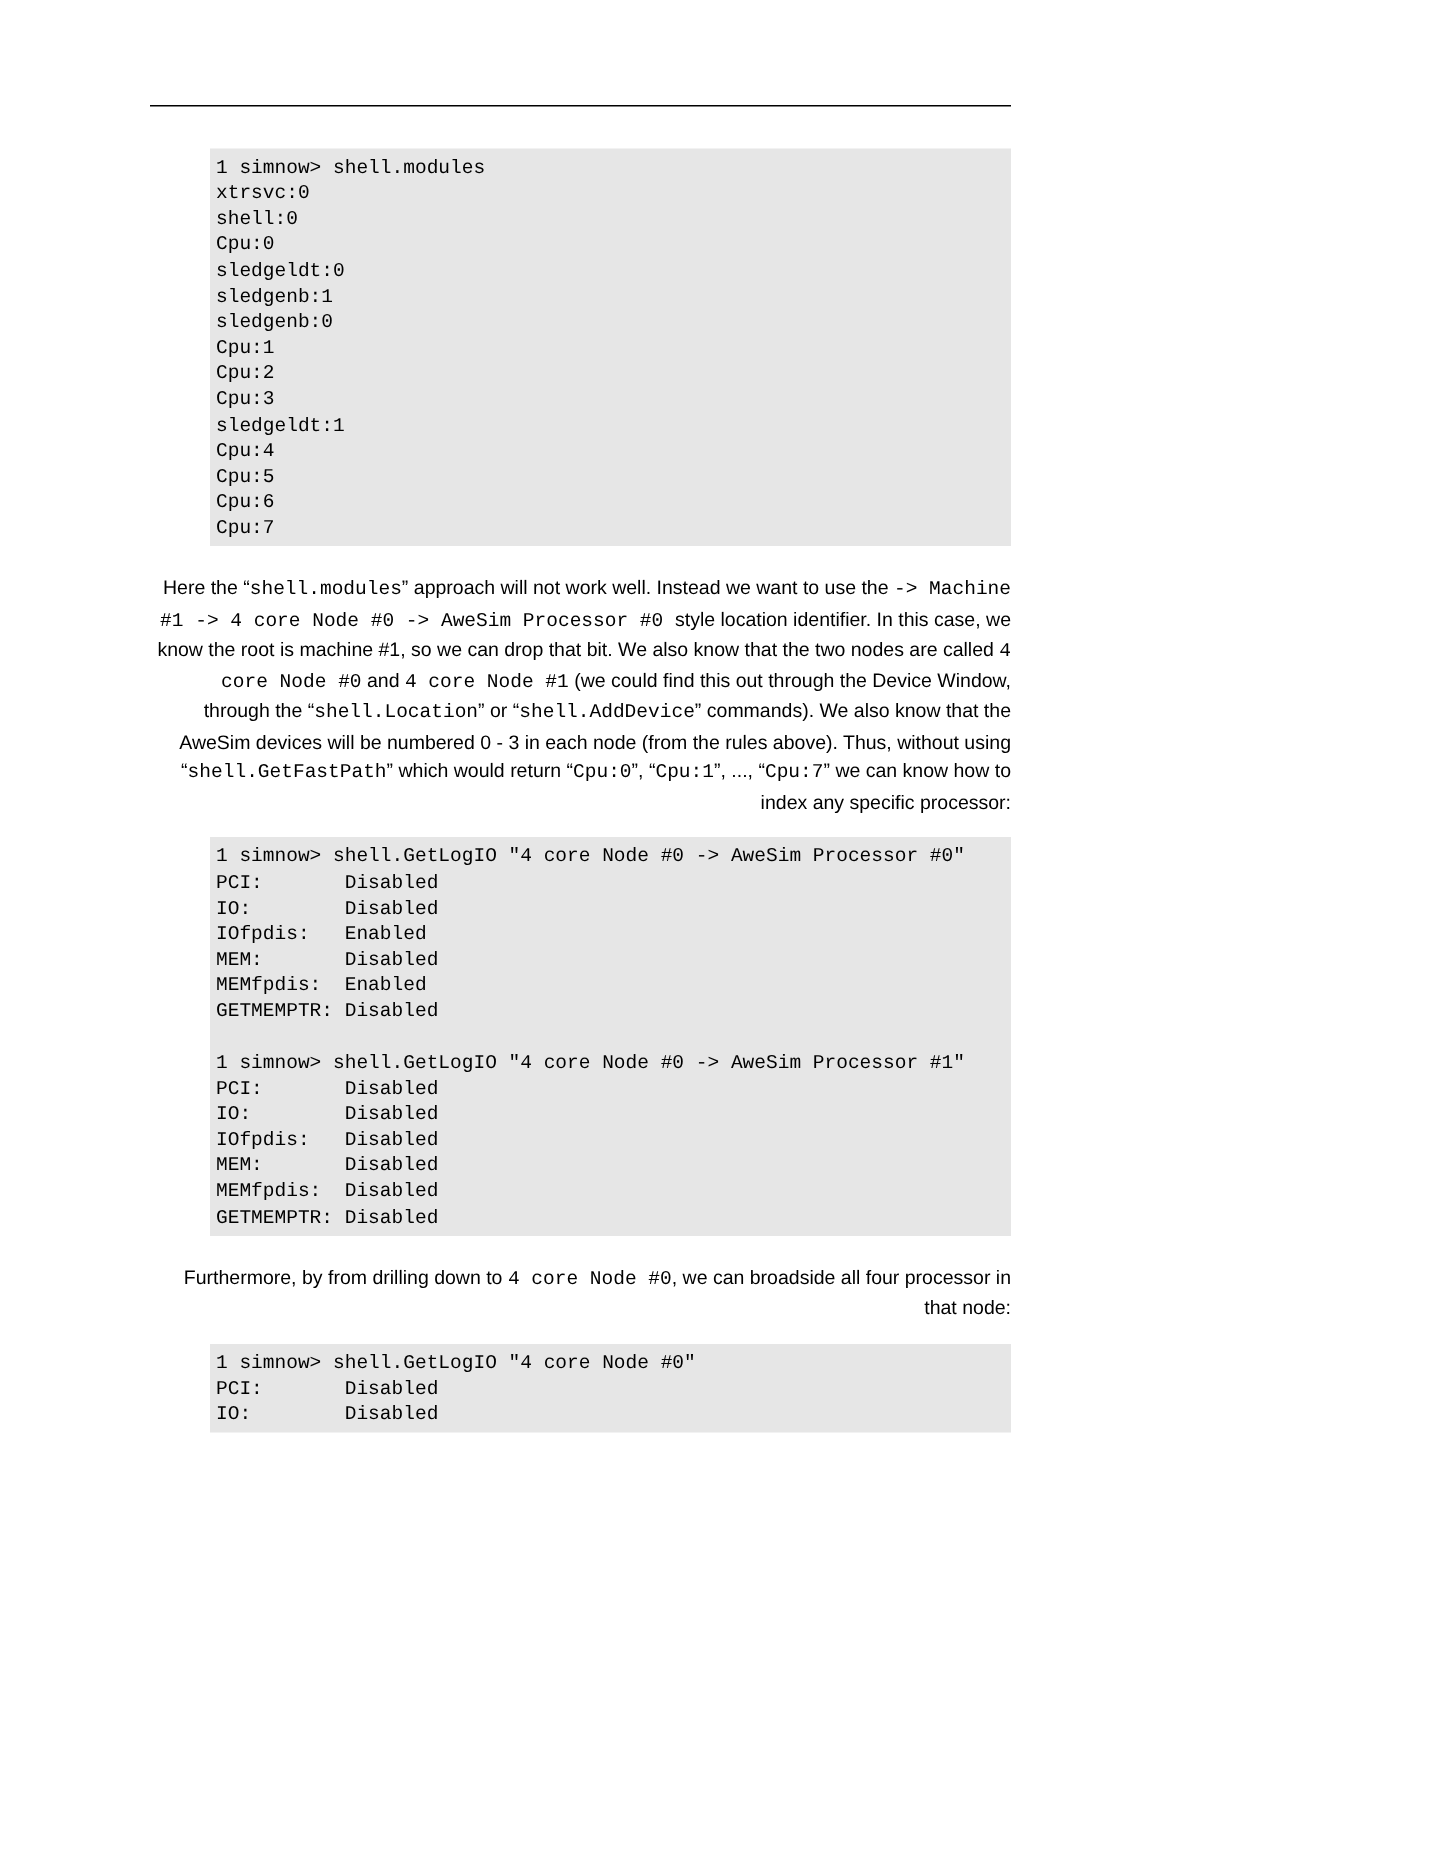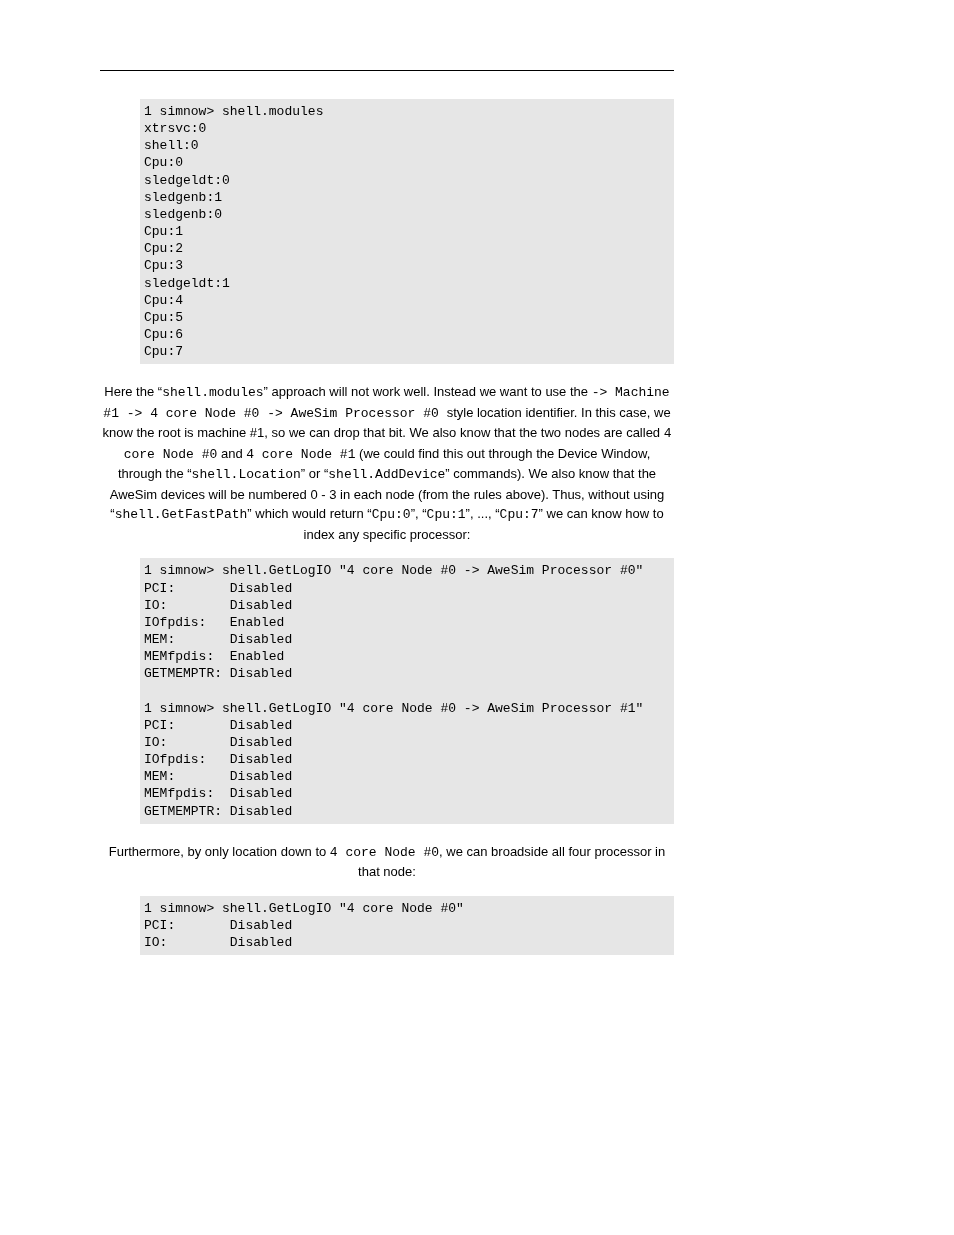--- a/index.html
+++ b/index.html
@@ -29,21 +29,21 @@
     white-space: pre;
     margin-left: 40px;
     margin-bottom: 18px;
     line-height: 1.32;
   }
   .para {
     font-family: Arial, Helvetica, sans-serif;
     font-size: 13px;
     line-height: 1.5;
     margin-bottom: 14px;
-    text-align: center;
+    text-align: right;
   }
   .mono {
     font-family: "Courier New", Courier, monospace;
   }
 </style>
 </head>
 <body>
 
 <div class="page">
   <hr class="rule">
@@ -78,20 +78,20 @@
 
 1 simnow&gt; shell.GetLogIO "4 core Node #0 -&gt; AweSim Processor #1"
 PCI:       Disabled
 IO:        Disabled
 IOfpdis:   Disabled
 MEM:       Disabled
 MEMfpdis:  Disabled
 GETMEMPTR: Disabled</div>
 
   <div class="para">
-    <span>Furthermore, by only location down to </span><span class="mono">4 core Node #0</span><span>, we can broadside all four processor in that node:</span>
+    <span>Furthermore, by from drilling down to </span><span class="mono">4 core Node #0</span><span>, we can broadside all four processor in that node:</span>
   </div>
 
   <div class="codeblock">1 simnow&gt; shell.GetLogIO "4 core Node #0"
 PCI:       Disabled
 IO:        Disabled</div>
 
 </div>
 
 </body></html>

